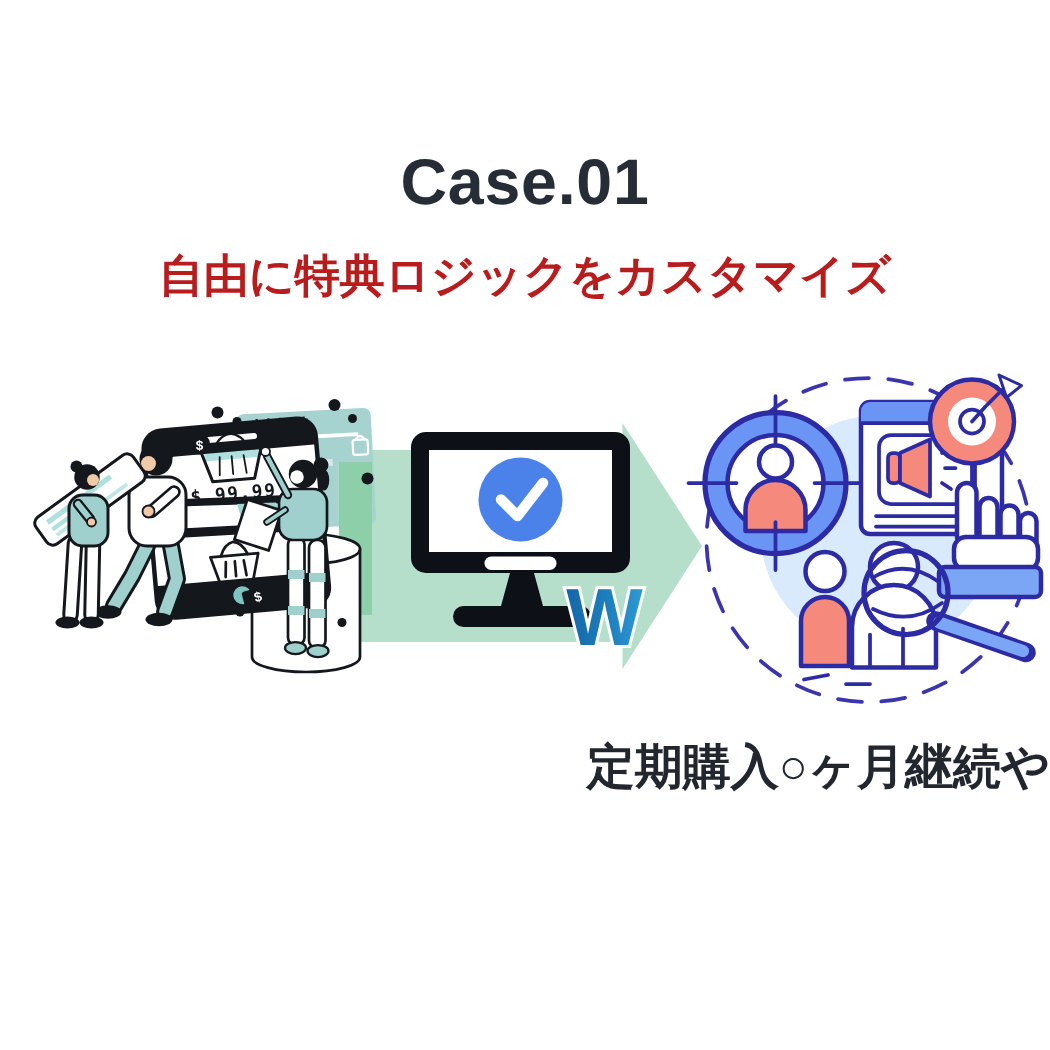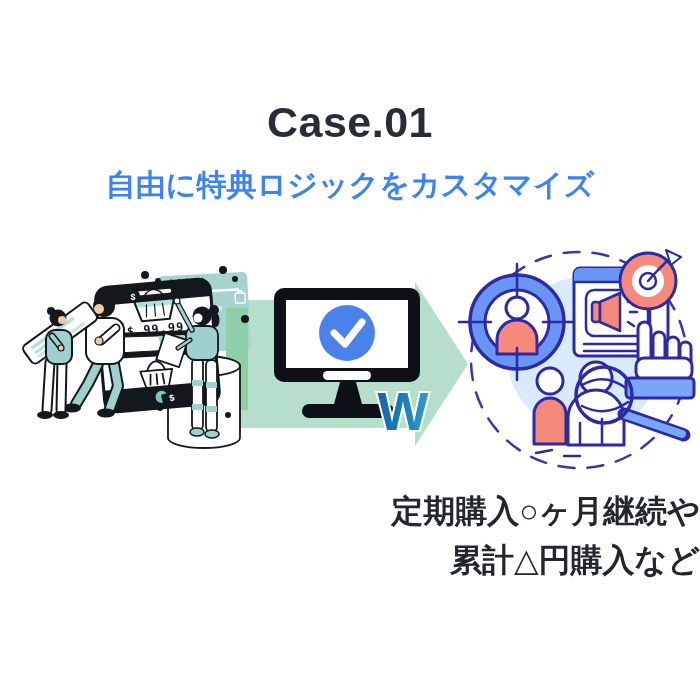--- a/index.html
+++ b/index.html
@@ -1,21 +1,21 @@
 <!DOCTYPE html>
 <html><head>
 <meta charset="utf-8">
 <style>
   html,body{margin:0;padding:0;background:#fff;}
   .page{position:relative;width:700px;height:700px;background:#ffffff;overflow:hidden;
         font-family:"Liberation Sans","DejaVu Sans",sans-serif;}
   .title{position:absolute;top:101px;left:0;width:700px;margin:0;text-align:center;
          font-size:43px;line-height:1;font-weight:800;color:#272d36;letter-spacing:.5px;}
   .subtitle{position:absolute;top:167px;left:0;width:700px;margin:0;text-align:center;
-            font-size:30px;line-height:1.2;font-weight:800;color:#3b82f6;}
+            font-size:30px;line-height:1.2;font-weight:800;color:#b91c1c;}
   .illus{position:absolute;top:238px;left:0;width:700px;height:250px;}
   .bodytext{position:absolute;top:487px;left:0;width:700px;text-align:right;
             font-size:32px;font-weight:800;color:#22262e;line-height:49px;}
   .bodytext div{white-space:nowrap;}
   svg text{user-select:none;}
 </style>
 </head>
 <body>
 
 <div class="page">
@@ -251,16 +251,15 @@
           </g>
           <line x1="536" y1="215" x2="552" y2="212" stroke="#2c2ba3" stroke-width="2.5"></line>
           <line x1="564" y1="218" x2="580" y2="218" stroke="#2c2ba3" stroke-width="2.5"></line>
         </g>
       </g>
     </svg>
   </div>
 
   <div class="bodytext">
     <div>定期購入○ヶ月継続や</div>
-    <div>累計△円購入など</div>
   </div>
 
 </div>
 
 </body></html>

